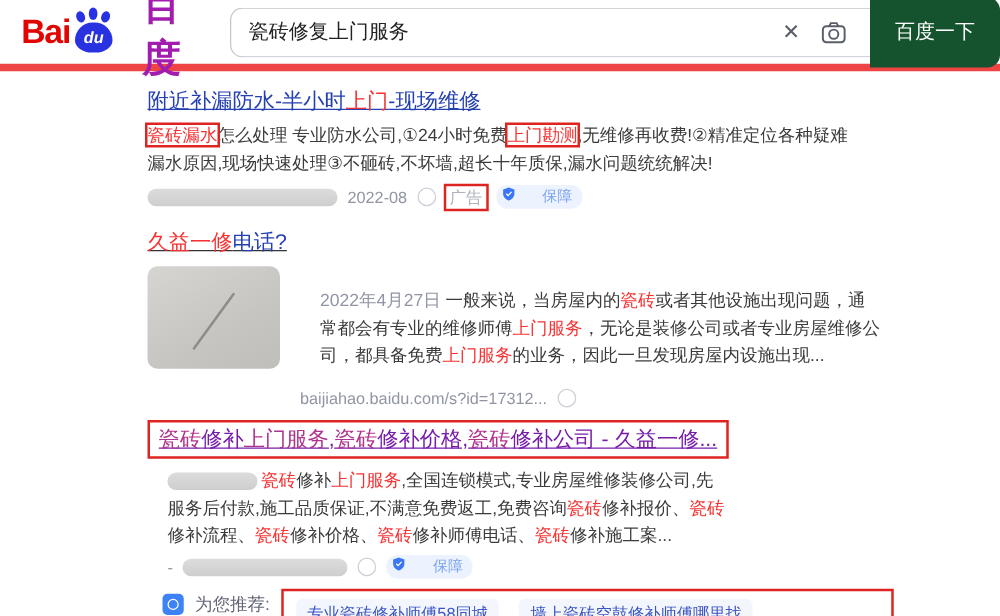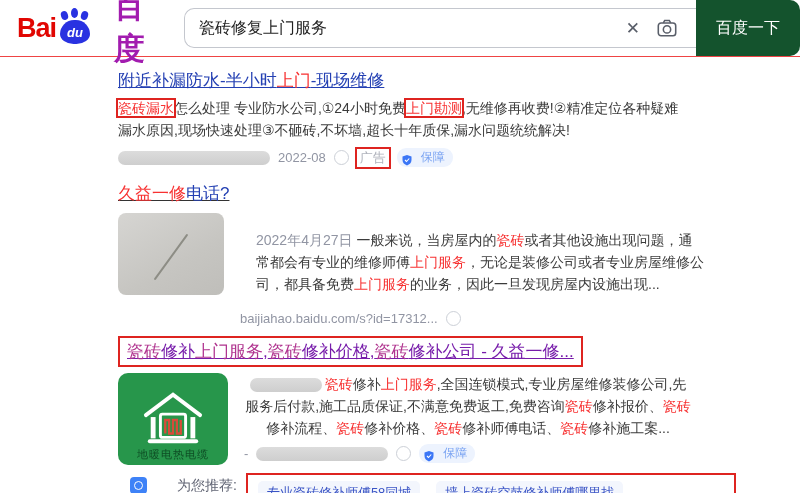--- a/index.html
+++ b/index.html
@@ -1,21 +1,21 @@
 <!DOCTYPE html>
 <html><head>
 <meta charset="utf-8">
 <style>
   html,body{margin:0;padding:0;}
   body{width:800px;height:493px;overflow:hidden;background:#fff;
        font-family:"Liberation Sans","DejaVu Sans",sans-serif;color:#333;}
   .page{width:800px;height:493px;position:relative;}
 
   
-  .header{display:flex;align-items:center;height:57px;border-bottom:1px solid #ef4444;padding-left:17px;box-sizing:border-box;}
+  .header{display:flex;align-items:center;height:57px;border-bottom:6px solid #ef4444;padding-left:17px;box-sizing:border-box;}
   .logo{display:flex;align-items:center;cursor:pointer;}
   .logo-bai{color:#e10602;font-size:27px;font-weight:bold;letter-spacing:-1px;}
   .paw{position:relative;width:36px;height:36px;margin:0 1px;padding-left:28px;}
   .paw .pad{position:absolute;left:3px;top:10px;width:30px;height:24px;background:#2932e1;
             border-radius:48% 48% 46% 46%/60% 60% 42% 42%;display:flex;align-items:center;justify-content:center;}
   .paw .toe{position:absolute;background:#2932e1;border-radius:50%;}
   .toe1{width:7px;height:9px;left:4px;top:1px;transform:rotate(-20deg);}
   .toe2{width:7px;height:10px;left:14px;top:-2px;}
   .toe3{width:7px;height:9px;left:24px;top:1px;transform:rotate(20deg);}
   .paw .du{color:#fff;font-size:13px;font-weight:bold;font-style:italic;}
@@ -33,21 +33,21 @@
   
   .results{padding-left:118px;}
   .r-title{font-size:17px;line-height:23px;text-decoration:underline;cursor:pointer;display:inline-block;}
   .blue{color:#2440b3;}
   .kw{color:#f73131;}
   .anno{outline:2px solid #de2420;outline-offset:0px;}
   .desc{font-size:14px;line-height:22px;color:#3b3b3b;width:566px;}
   .meta{display:flex;align-items:center;gap:8px;font-size:13px;color:#9195a3;margin-top:7px;}
   .blur{background:linear-gradient(180deg,#dcdcdc,#cecece);border-radius:7px;height:14px;display:inline-block;}
   .circle-icon{width:13px;height:13px;border:1px solid #ccd0d7;border-radius:50%;display:inline-block;cursor:pointer;}
-  .badge{display:inline-flex;align-items:flex-end;gap:8px;background:#edf3fe;border-radius:9px;
+  .badge{display:inline-flex;align-items:flex-start;gap:21px;background:#edf3fe;border-radius:9px;
          padding:1px 8px 1px 4px;color:#7ba4f2;font-size:12px;filter:blur(.3px);}
   .ad-label{color:#b0b3bc;font-size:13px;padding:0 3px;}
 
   .res1{margin-top:12px;}
   .res1 .desc{margin-top:5px;}
 
   .res2{margin-top:15px;}
   .res-body{display:flex;margin-top:8px;}
   .thumb2{width:106px;height:82px;border-radius:8px;position:relative;overflow:hidden;flex-shrink:0;cursor:pointer;
           background:linear-gradient(150deg,#d6d5d2 0%,#c6c5c1 60%,#bfbeba 100%);}
@@ -59,27 +59,27 @@
 
   .res3{margin-top:10px;}
   .anno-box{display:inline-block;border:2px solid #de2420;padding:2px 7px;}
   .purple{color:#771caa;}
   .kwp{color:#b0348f;}
   .thumb3{width:110px;height:92px;border-radius:10px;background:#27964b;position:relative;flex-shrink:0;cursor:pointer;
           display:flex;align-items:center;justify-content:center;}
   .thumb3 .cap{position:absolute;bottom:3px;left:0;right:0;text-align:center;font-size:11px;
                color:rgba(8,62,28,.85);letter-spacing:1px;}
   .r3text{margin-left:16px;width:448px;}
-  .r3text .desc{width:448px;text-align:center;}
+  .r3text .desc{width:448px;}
 
   
   .recommend{display:flex;align-items:flex-start;gap:9px;padding-left:130px;margin-top:8px;}
   .rec-icon{width:17px;height:17px;border-radius:4px;background:#3e82f7;position:relative;margin-top:4px;flex-shrink:0;}
   .rec-icon:before{content:"";position:absolute;left:4px;top:4px;width:7px;height:7px;border:1.5px solid #fff;border-radius:50%;}
-  .rec-label{font-size:14px;color:#626675;margin-top:4px;white-space:nowrap;margin-left:21px;}
+  .rec-label{font-size:14px;color:#626675;margin-top:4px;white-space:nowrap;}
   .chips-box{border:2px solid #de2420;padding:6px 10px;display:flex;flex-wrap:wrap;gap:10px 16px;width:466px;}
   .chip{background:#f3f6fd;color:#3a54c5;font-size:13px;padding:3px 9px;border-radius:5px;cursor:pointer;white-space:nowrap;}
 </style>
 </head>
 <body>
 
 <div class="page">
 
   <div class="header">
     <div class="logo">
@@ -142,31 +142,20 @@
           </div>
         </div>
       </div>
     </div>
 
     <div class="res3">
       <span class="anno-box">
         <a class="r-title purple"><span class="kwp">瓷砖</span><span>修补</span><span class="kwp">上门服务</span><span>,</span><span class="kwp">瓷砖</span><span>修补价格,</span><span class="kwp">瓷砖</span><span>修补公司 - 久益一修...</span></a>
       </span>
       <div class="res-body" style="margin-top:6px;">
-        <div class="thumb3">
-          <svg width="62" height="58" viewBox="0 0 64 58">
-            <path d="M4 25 L32 4 L60 25" fill="none" stroke="#fff" stroke-width="4" stroke-linecap="round"></path>
-            <rect x="9" y="27" width="5" height="22" fill="#fff"></rect>
-            <rect x="50" y="27" width="5" height="22" fill="#fff"></rect>
-            <rect x="6" y="50" width="52" height="4" rx="2" fill="#fff"></rect>
-            <rect x="19" y="24" width="26" height="24" rx="2" fill="none" stroke="#fff" stroke-width="3"></rect>
-            <path d="M24 44 V30 H28 V44 H32 V30 H36 V44 H40 V30" fill="none" stroke="#d84b3a" stroke-width="2.4"></path>
-          </svg>
-          <span class="cap">地暖电热电缆</span>
-        </div>
         <div class="r3text">
           <p class="desc" style="margin:0;"><span class="blur" style="width:72px;vertical-align:middle;margin-right:3px;"></span><span class="kw">瓷砖</span><span>修补</span><span class="kw">上门服务</span><span>,全国连锁模式,专业房屋维修装修公司,先服务后付款,施工品质保证,不满意免费返工,免费咨询</span><span class="kw">瓷砖</span><span>修补报价、</span><span class="kw">瓷砖</span><span>修补流程、</span><span class="kw">瓷砖</span><span>修补价格、</span><span class="kw">瓷砖</span><span>修补师傅电话、</span><span class="kw">瓷砖</span><span>修补施工案...</span></p>
           <div class="meta" style="margin-top:5px;">
             <span>-</span>
             <span class="blur" style="width:132px;"></span>
             <span class="circle-icon"></span>
             <span class="badge">
               <svg width="12" height="12" viewBox="0 0 24 24">
                 <path d="M12 2 L21 5 V12 C21 17.5 17 21 12 23 C7 21 3 17.5 3 12 V5 Z" fill="#3b76f6"></path>
                 <path d="M8 12 L11 15 L16.5 9" stroke="#fff" stroke-width="2.2" fill="none"></path>

